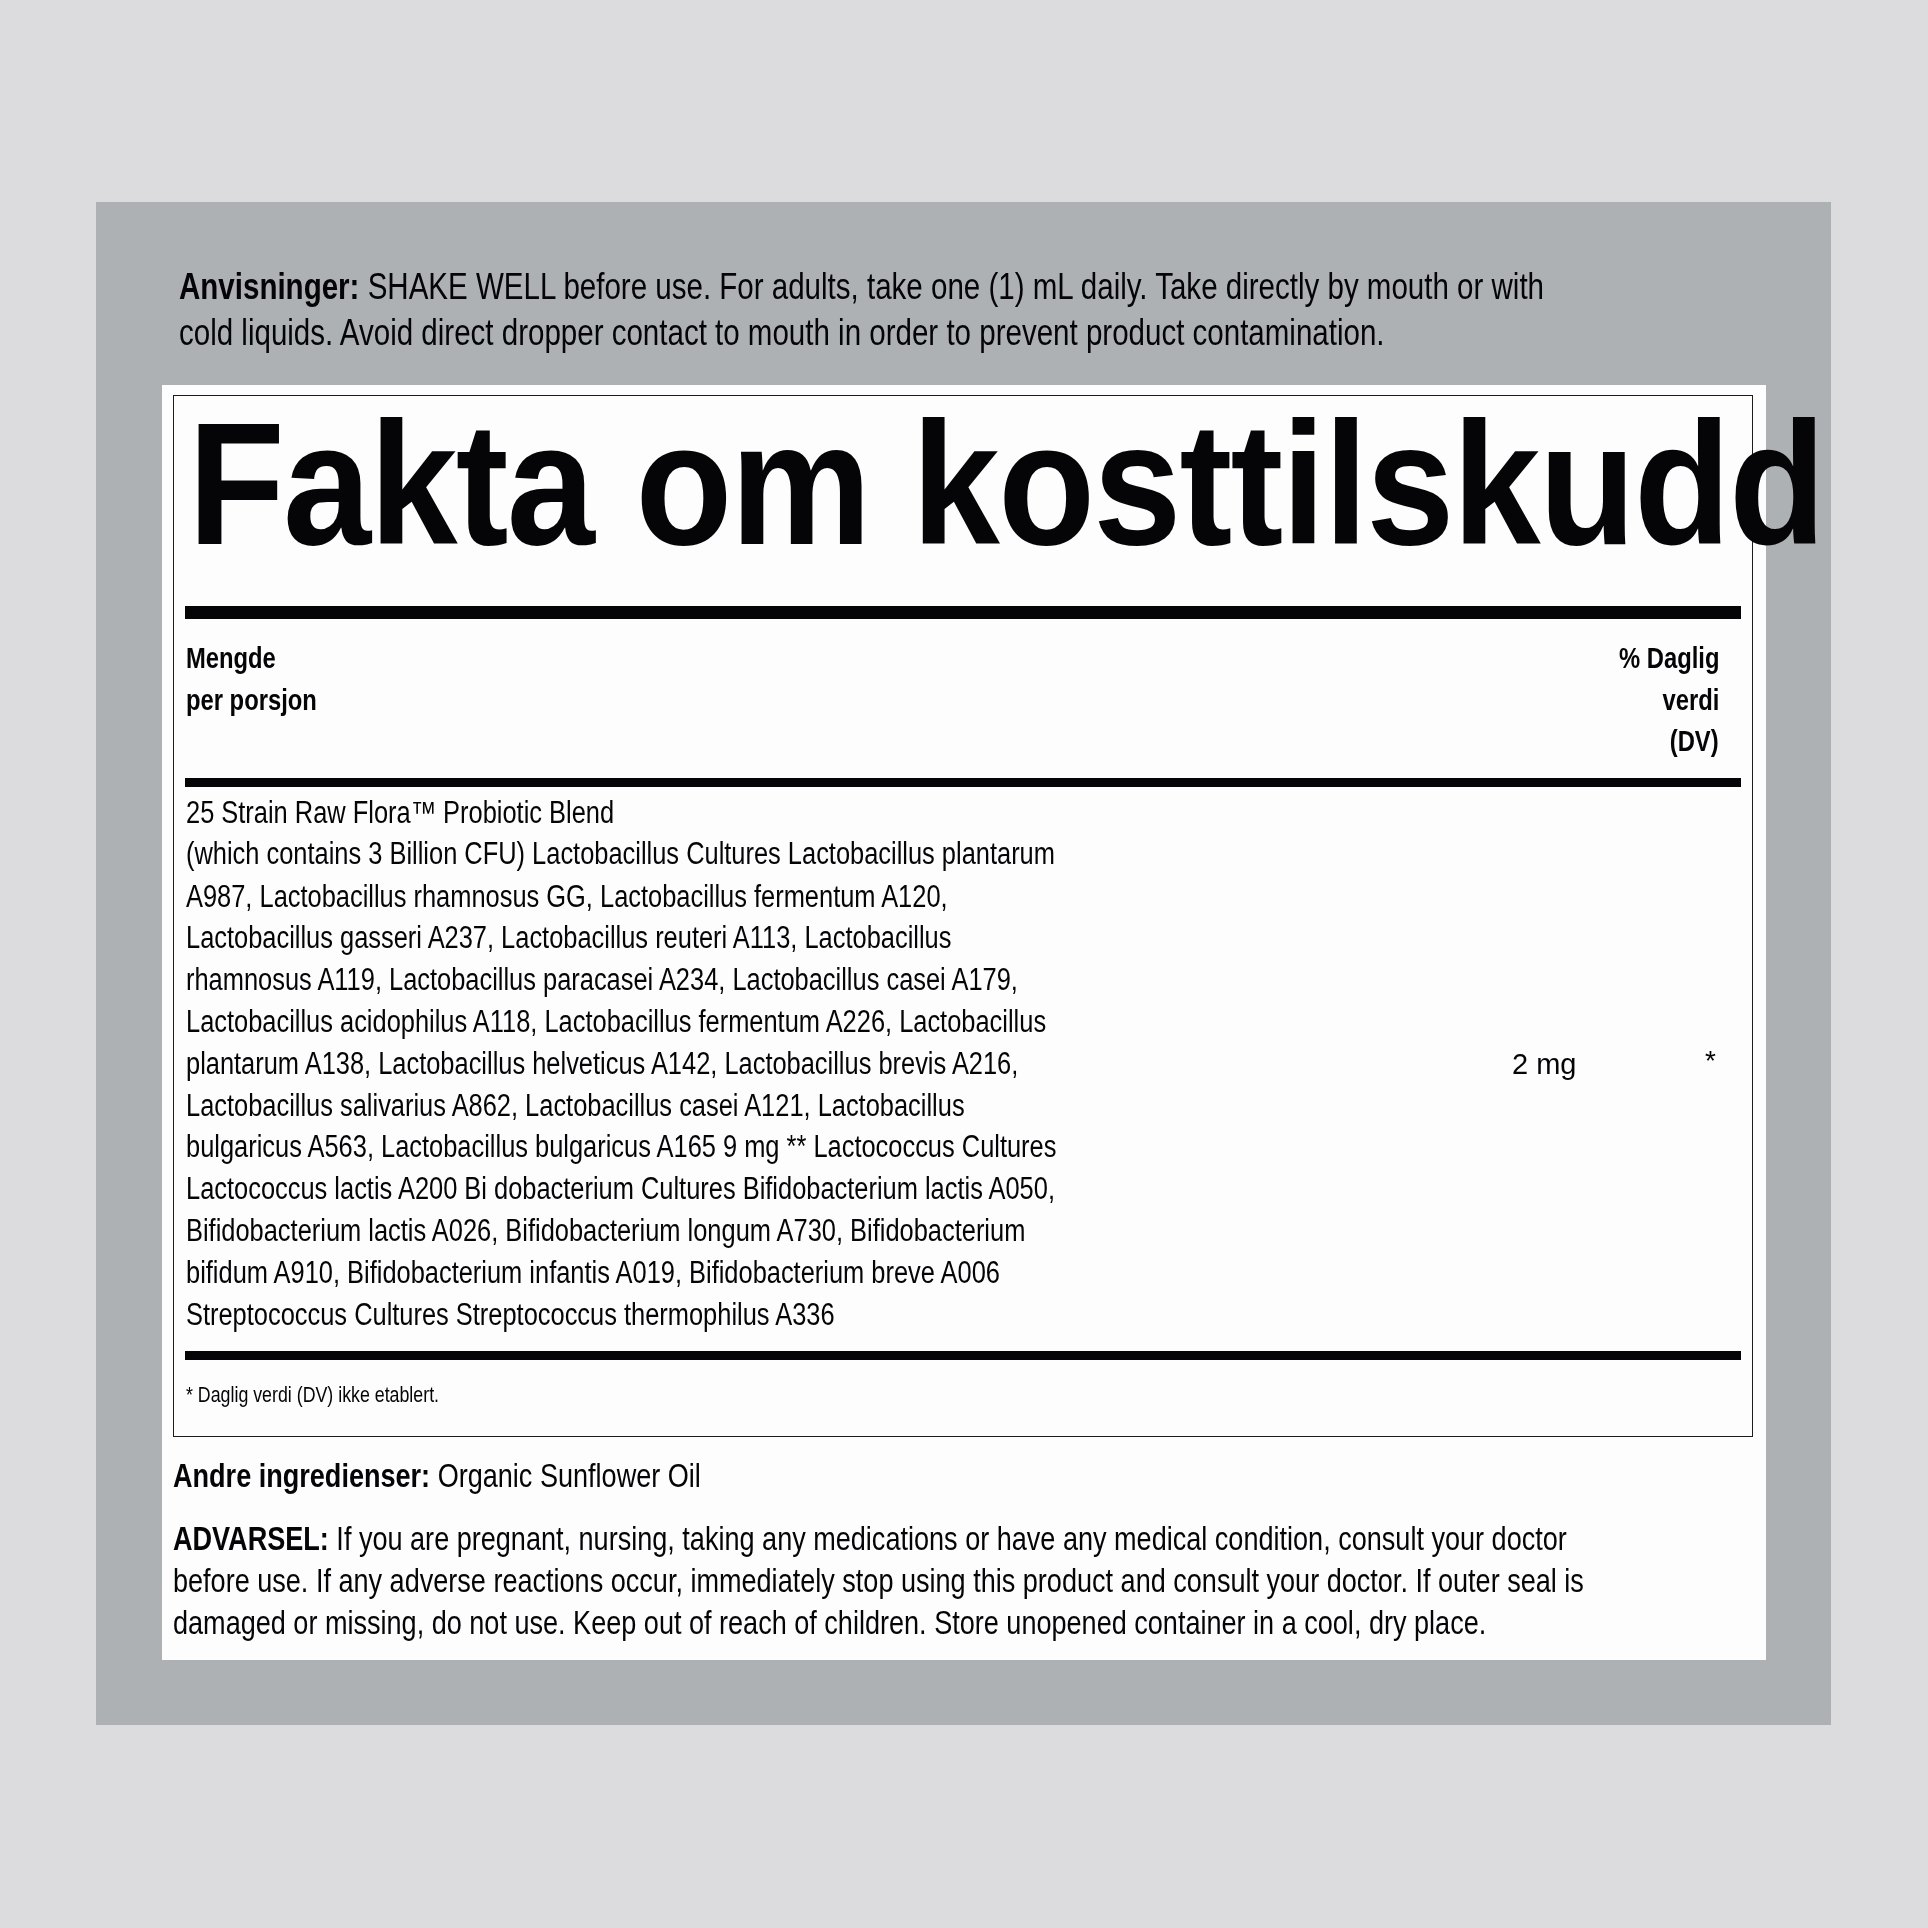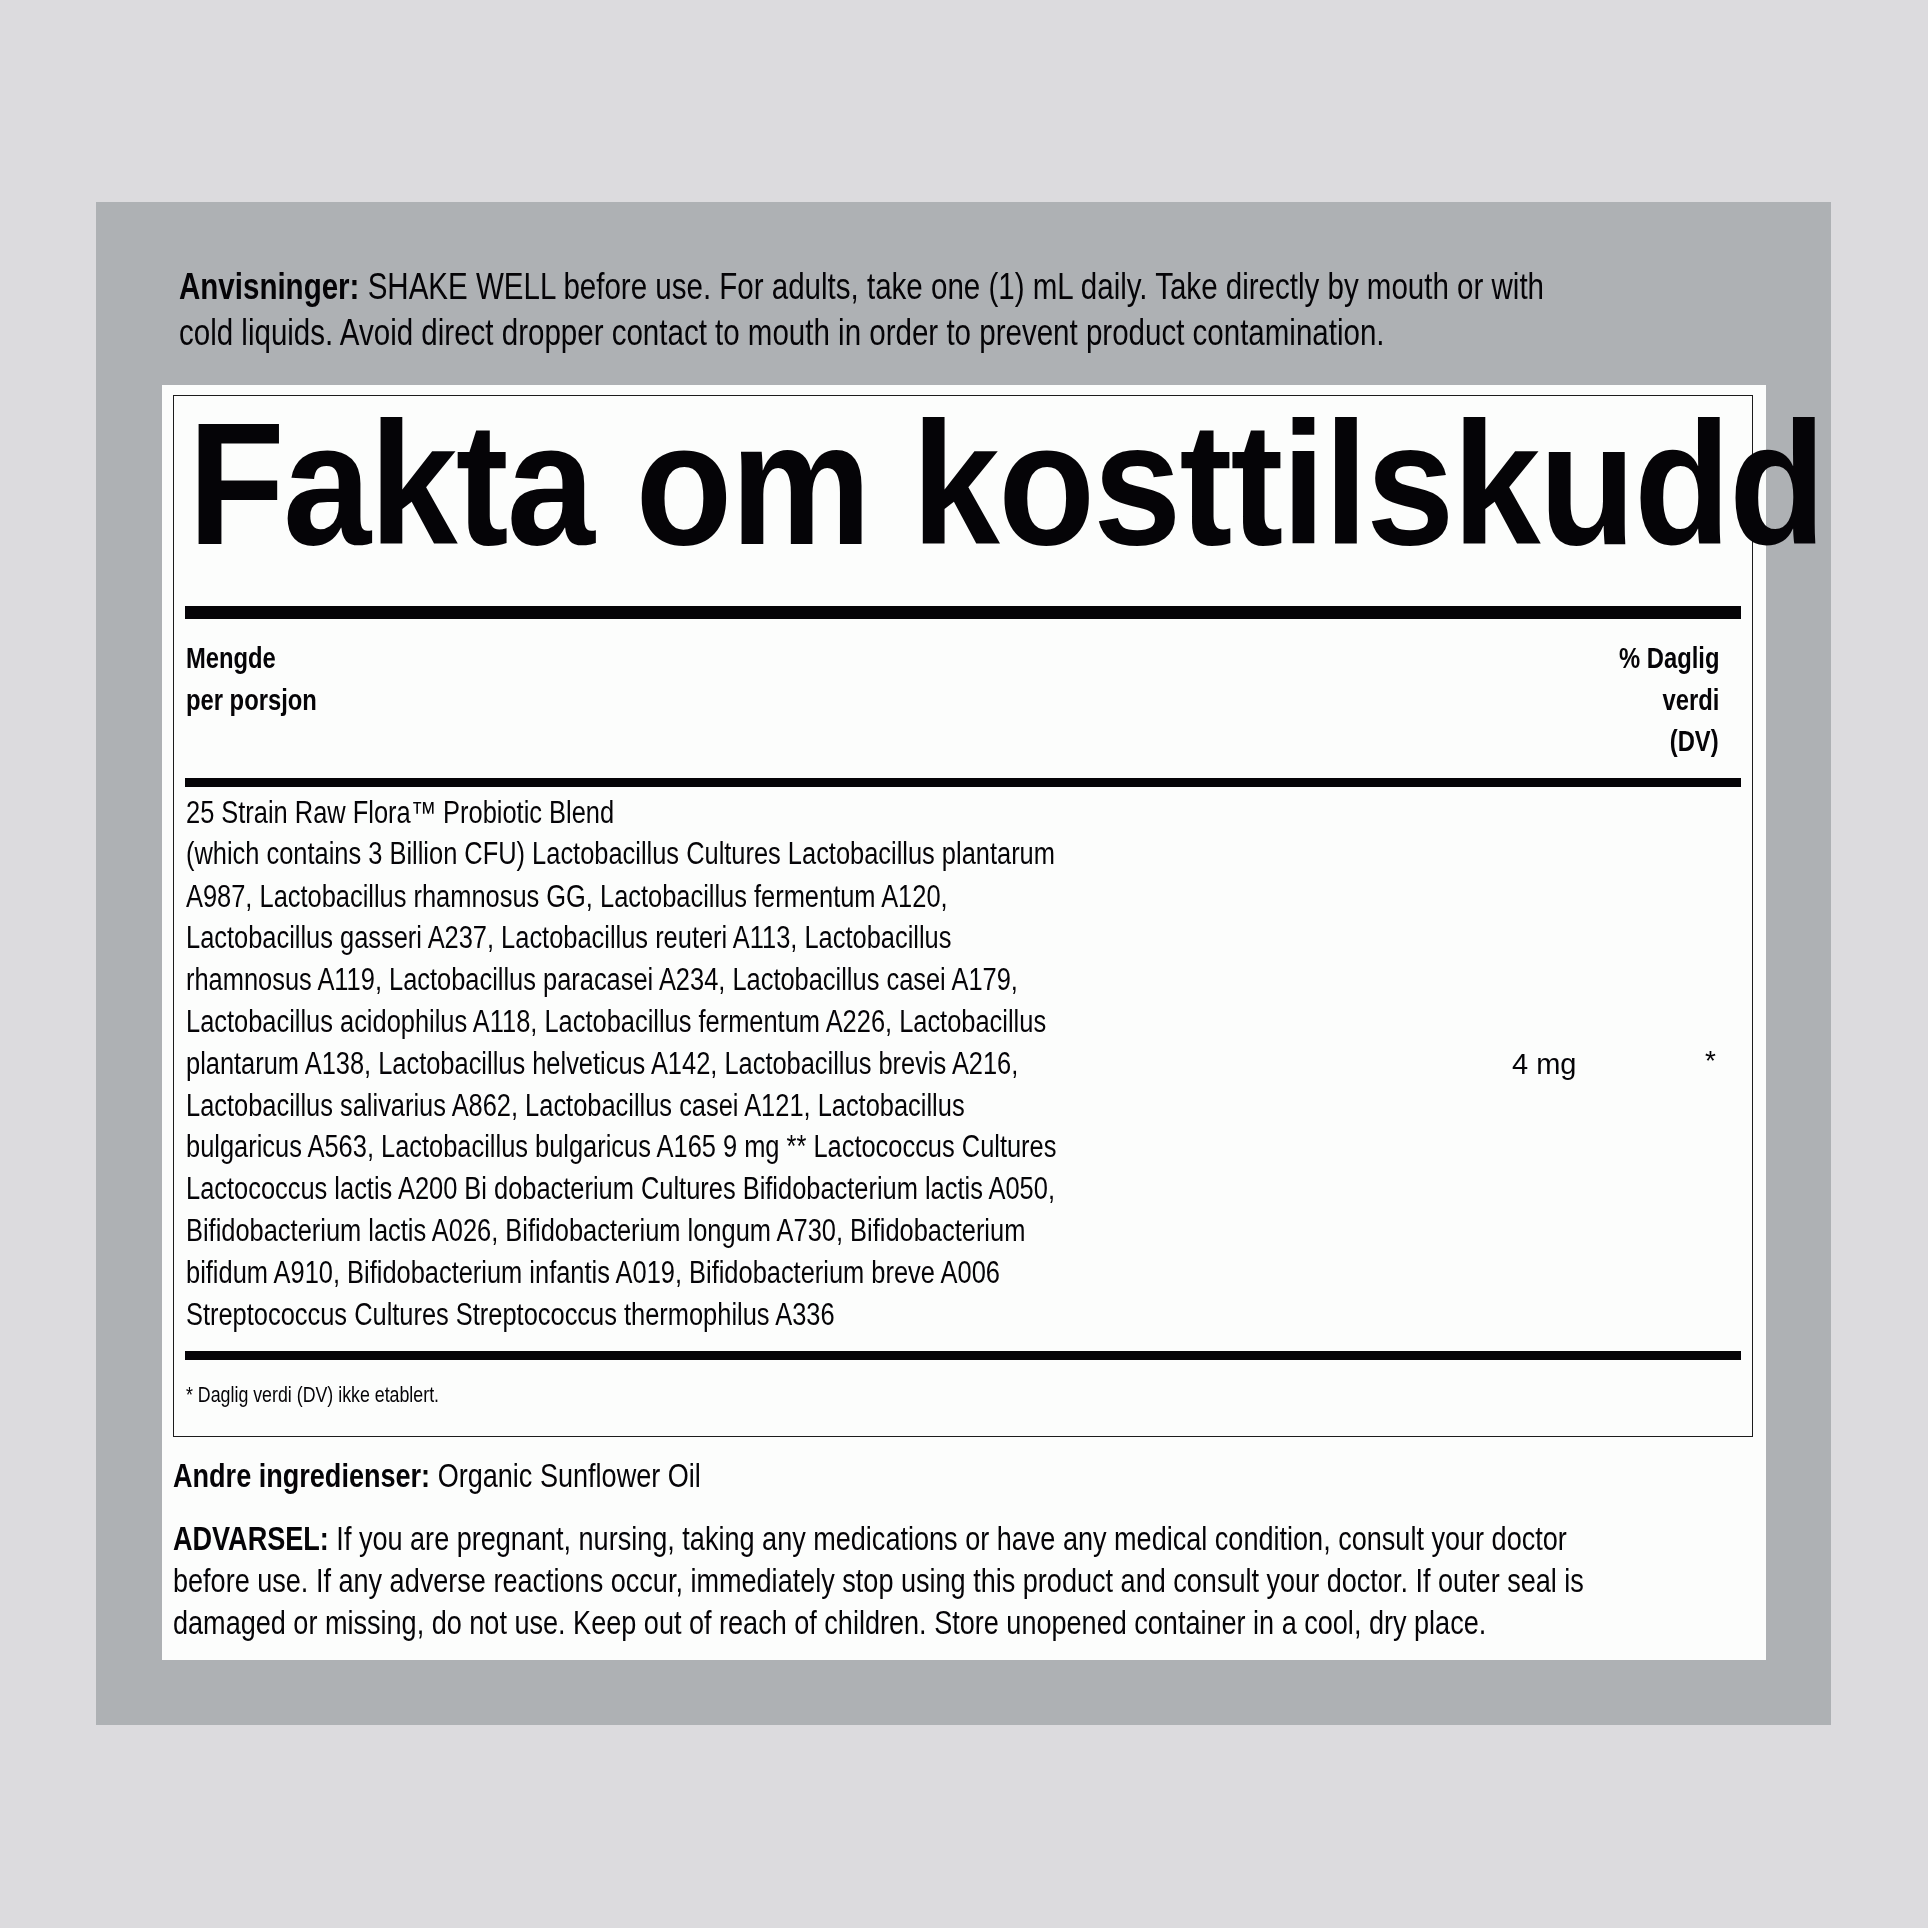--- a/index.html
+++ b/index.html
@@ -58,21 +58,21 @@
   <div class="ln cond" style="left:186px; top:962px; font-size:31px; line-height:36px;">rhamnosus A119, Lactobacillus paracasei A234, Lactobacillus casei A179,</div>
   <div class="ln cond" style="left:186px; top:1004px; font-size:31px; line-height:36px;">Lactobacillus acidophilus A118, Lactobacillus fermentum A226, Lactobacillus</div>
   <div class="ln cond" style="left:186px; top:1046px; font-size:31px; line-height:36px;">plantarum A138, Lactobacillus helveticus A142, Lactobacillus brevis A216,</div>
   <div class="ln cond" style="left:186px; top:1088px; font-size:31px; line-height:36px;">Lactobacillus salivarius A862, Lactobacillus casei A121, Lactobacillus</div>
   <div class="ln cond" style="left:186px; top:1129px; font-size:31px; line-height:36px;">bulgaricus A563, Lactobacillus bulgaricus A165 9 mg ** Lactococcus Cultures</div>
   <div class="ln cond" style="left:186px; top:1171px; font-size:31px; line-height:36px;">Lactococcus lactis A200 Bi dobacterium Cultures Bifidobacterium lactis A050,</div>
   <div class="ln cond" style="left:186px; top:1213px; font-size:31px; line-height:36px;">Bifidobacterium lactis A026, Bifidobacterium longum A730, Bifidobacterium</div>
   <div class="ln cond" style="left:186px; top:1255px; font-size:31px; line-height:36px;">bifidum A910, Bifidobacterium infantis A019, Bifidobacterium breve A006</div>
   <div class="ln cond" style="left:186px; top:1297px; font-size:31px; line-height:36px;">Streptococcus Cultures Streptococcus thermophilus A336</div>
 
-  <div class="ln" style="left:1512px; top:1046px; font-size:29px; line-height:36px;">4 mg</div>
+  <div class="ln" style="left:1512px; top:1046px; font-size:29px; line-height:36px;">2 mg</div>
   <div class="ln" style="left:1705px; top:1043px; font-size:28px; line-height:36px;">*</div>
 </div>
 
 <div class="rule" style="top:1351px; height:8.5px;"></div>
 
 <div class="ln cond" style="left:186px; top:1382px; font-size:21.7px; line-height:26px;">* Daglig verdi (DV) ikke etablert.</div>
 
 <div class="ln cond" style="left:173px; top:1457px; font-size:33px; line-height:38px;">
   <span class="b">Andre ingredienser:</span><span> Organic Sunflower Oil</span>
 </div>

